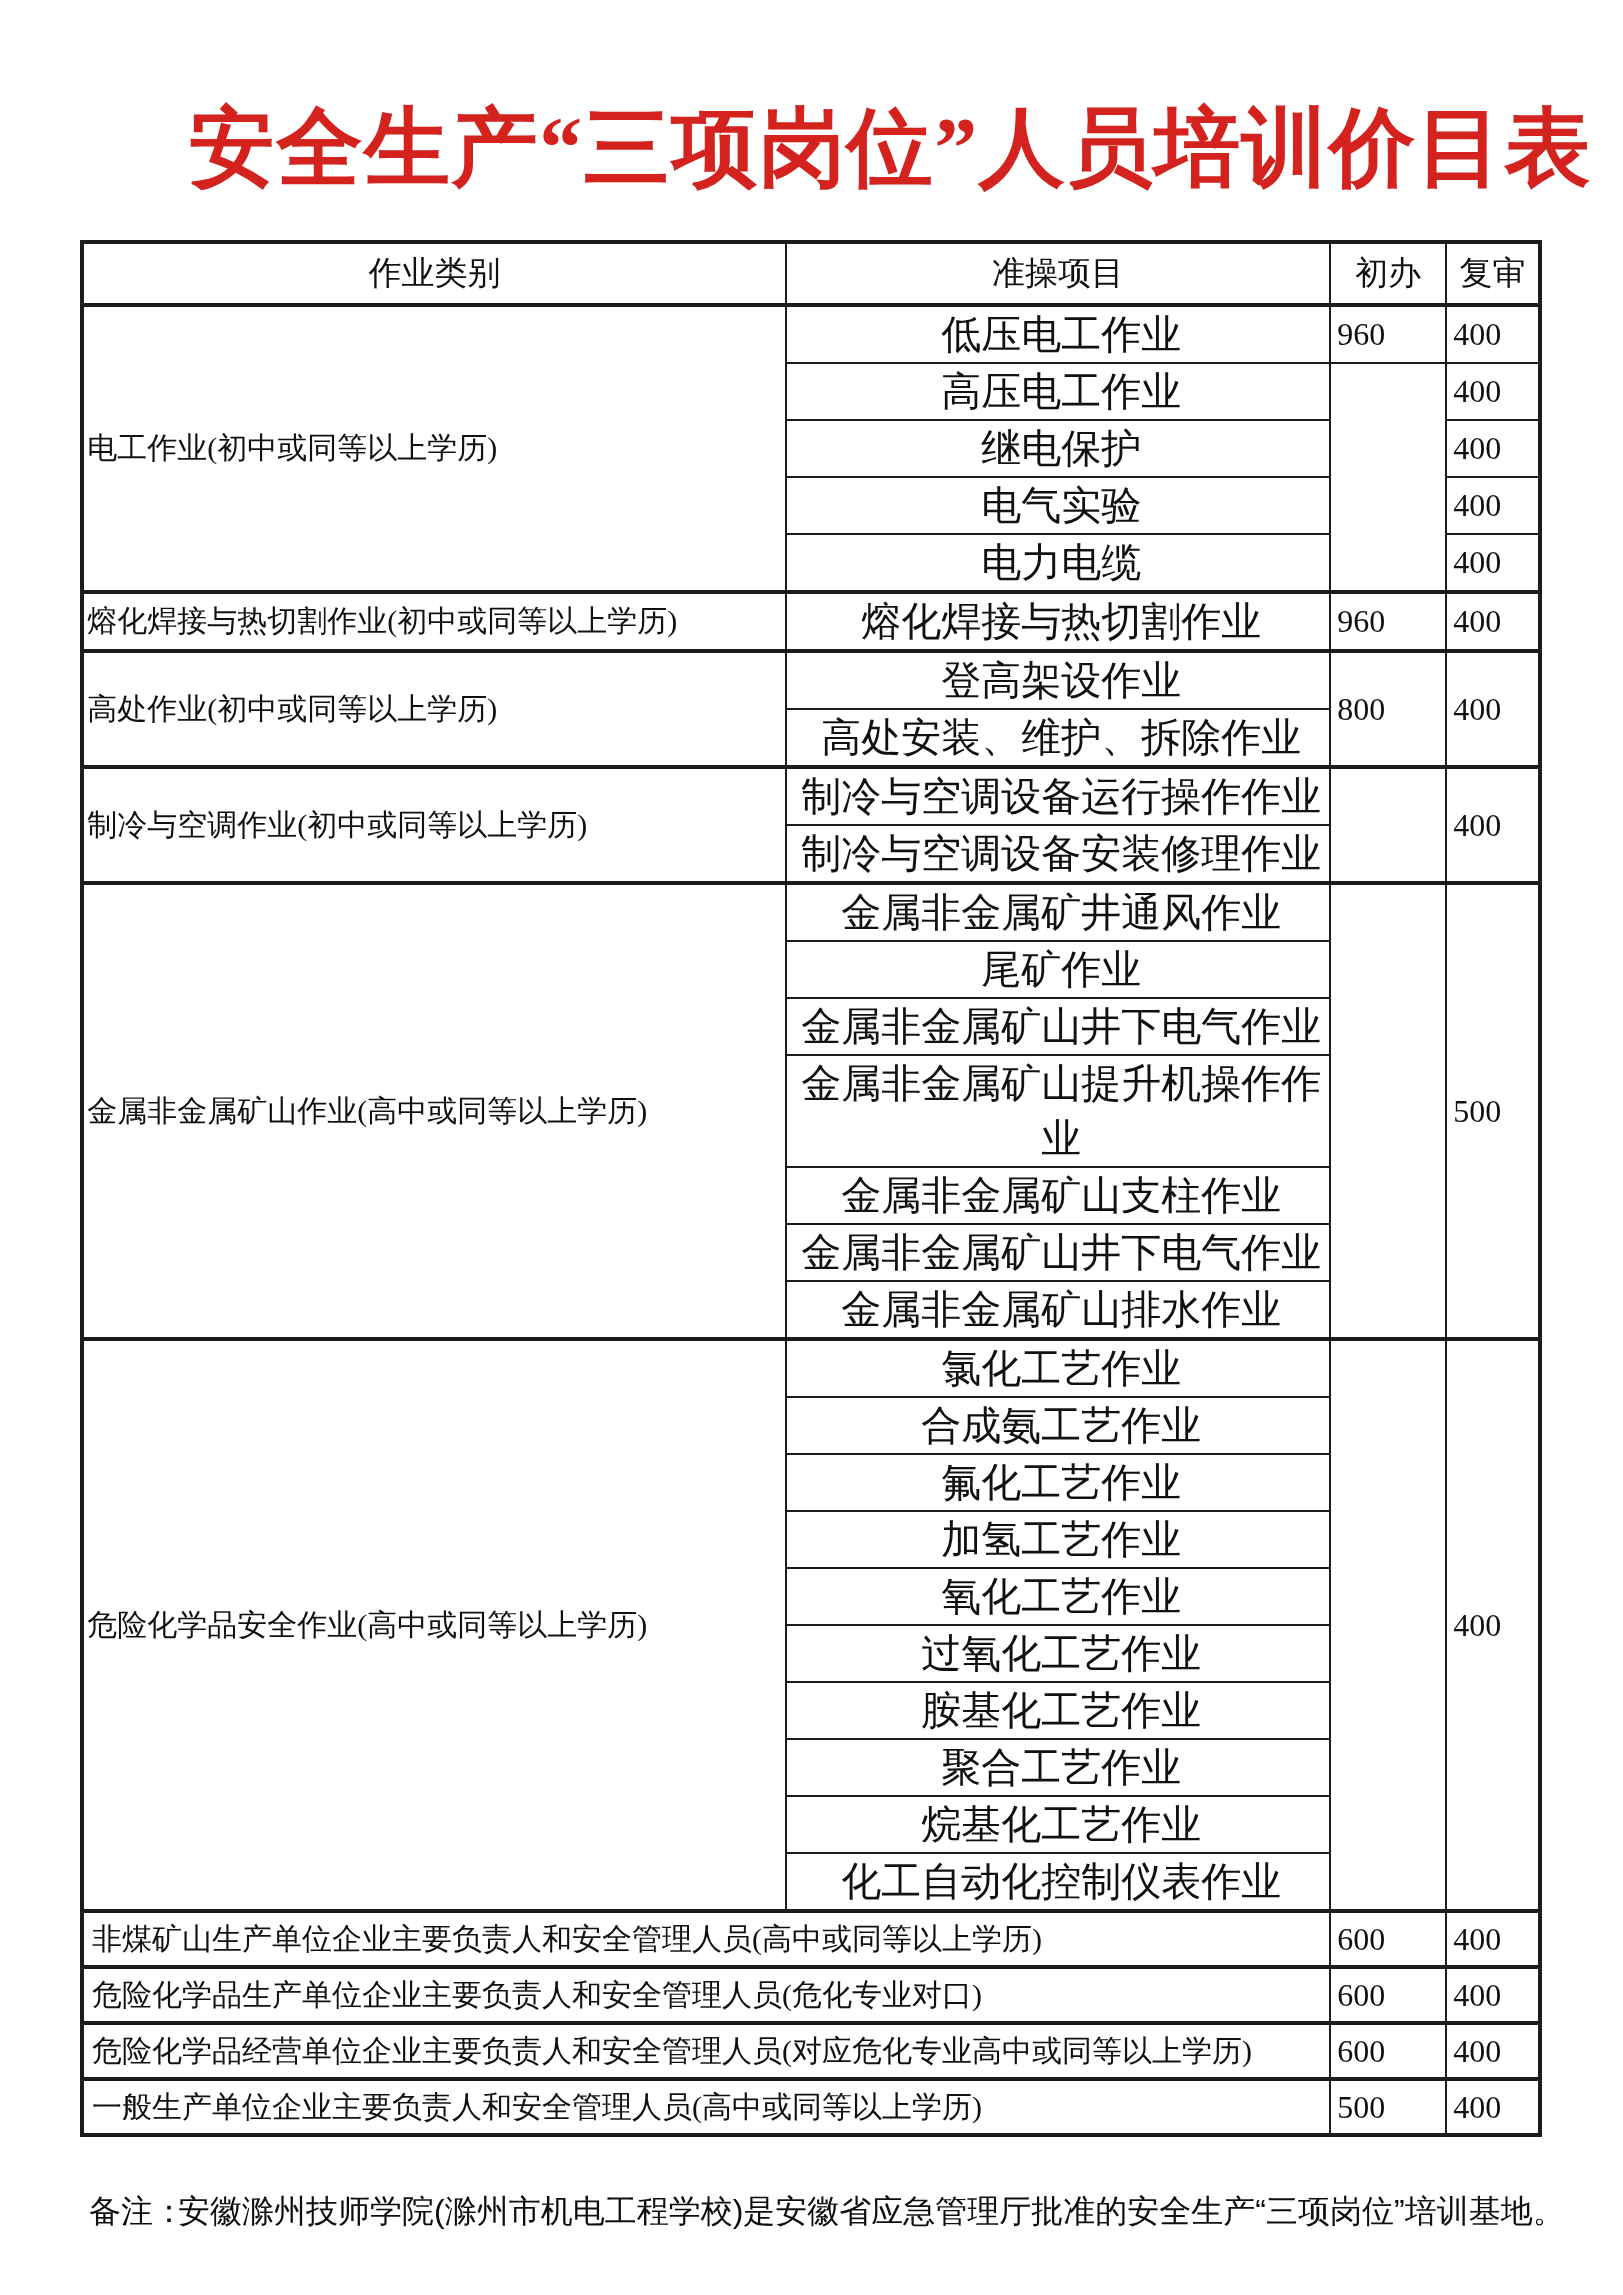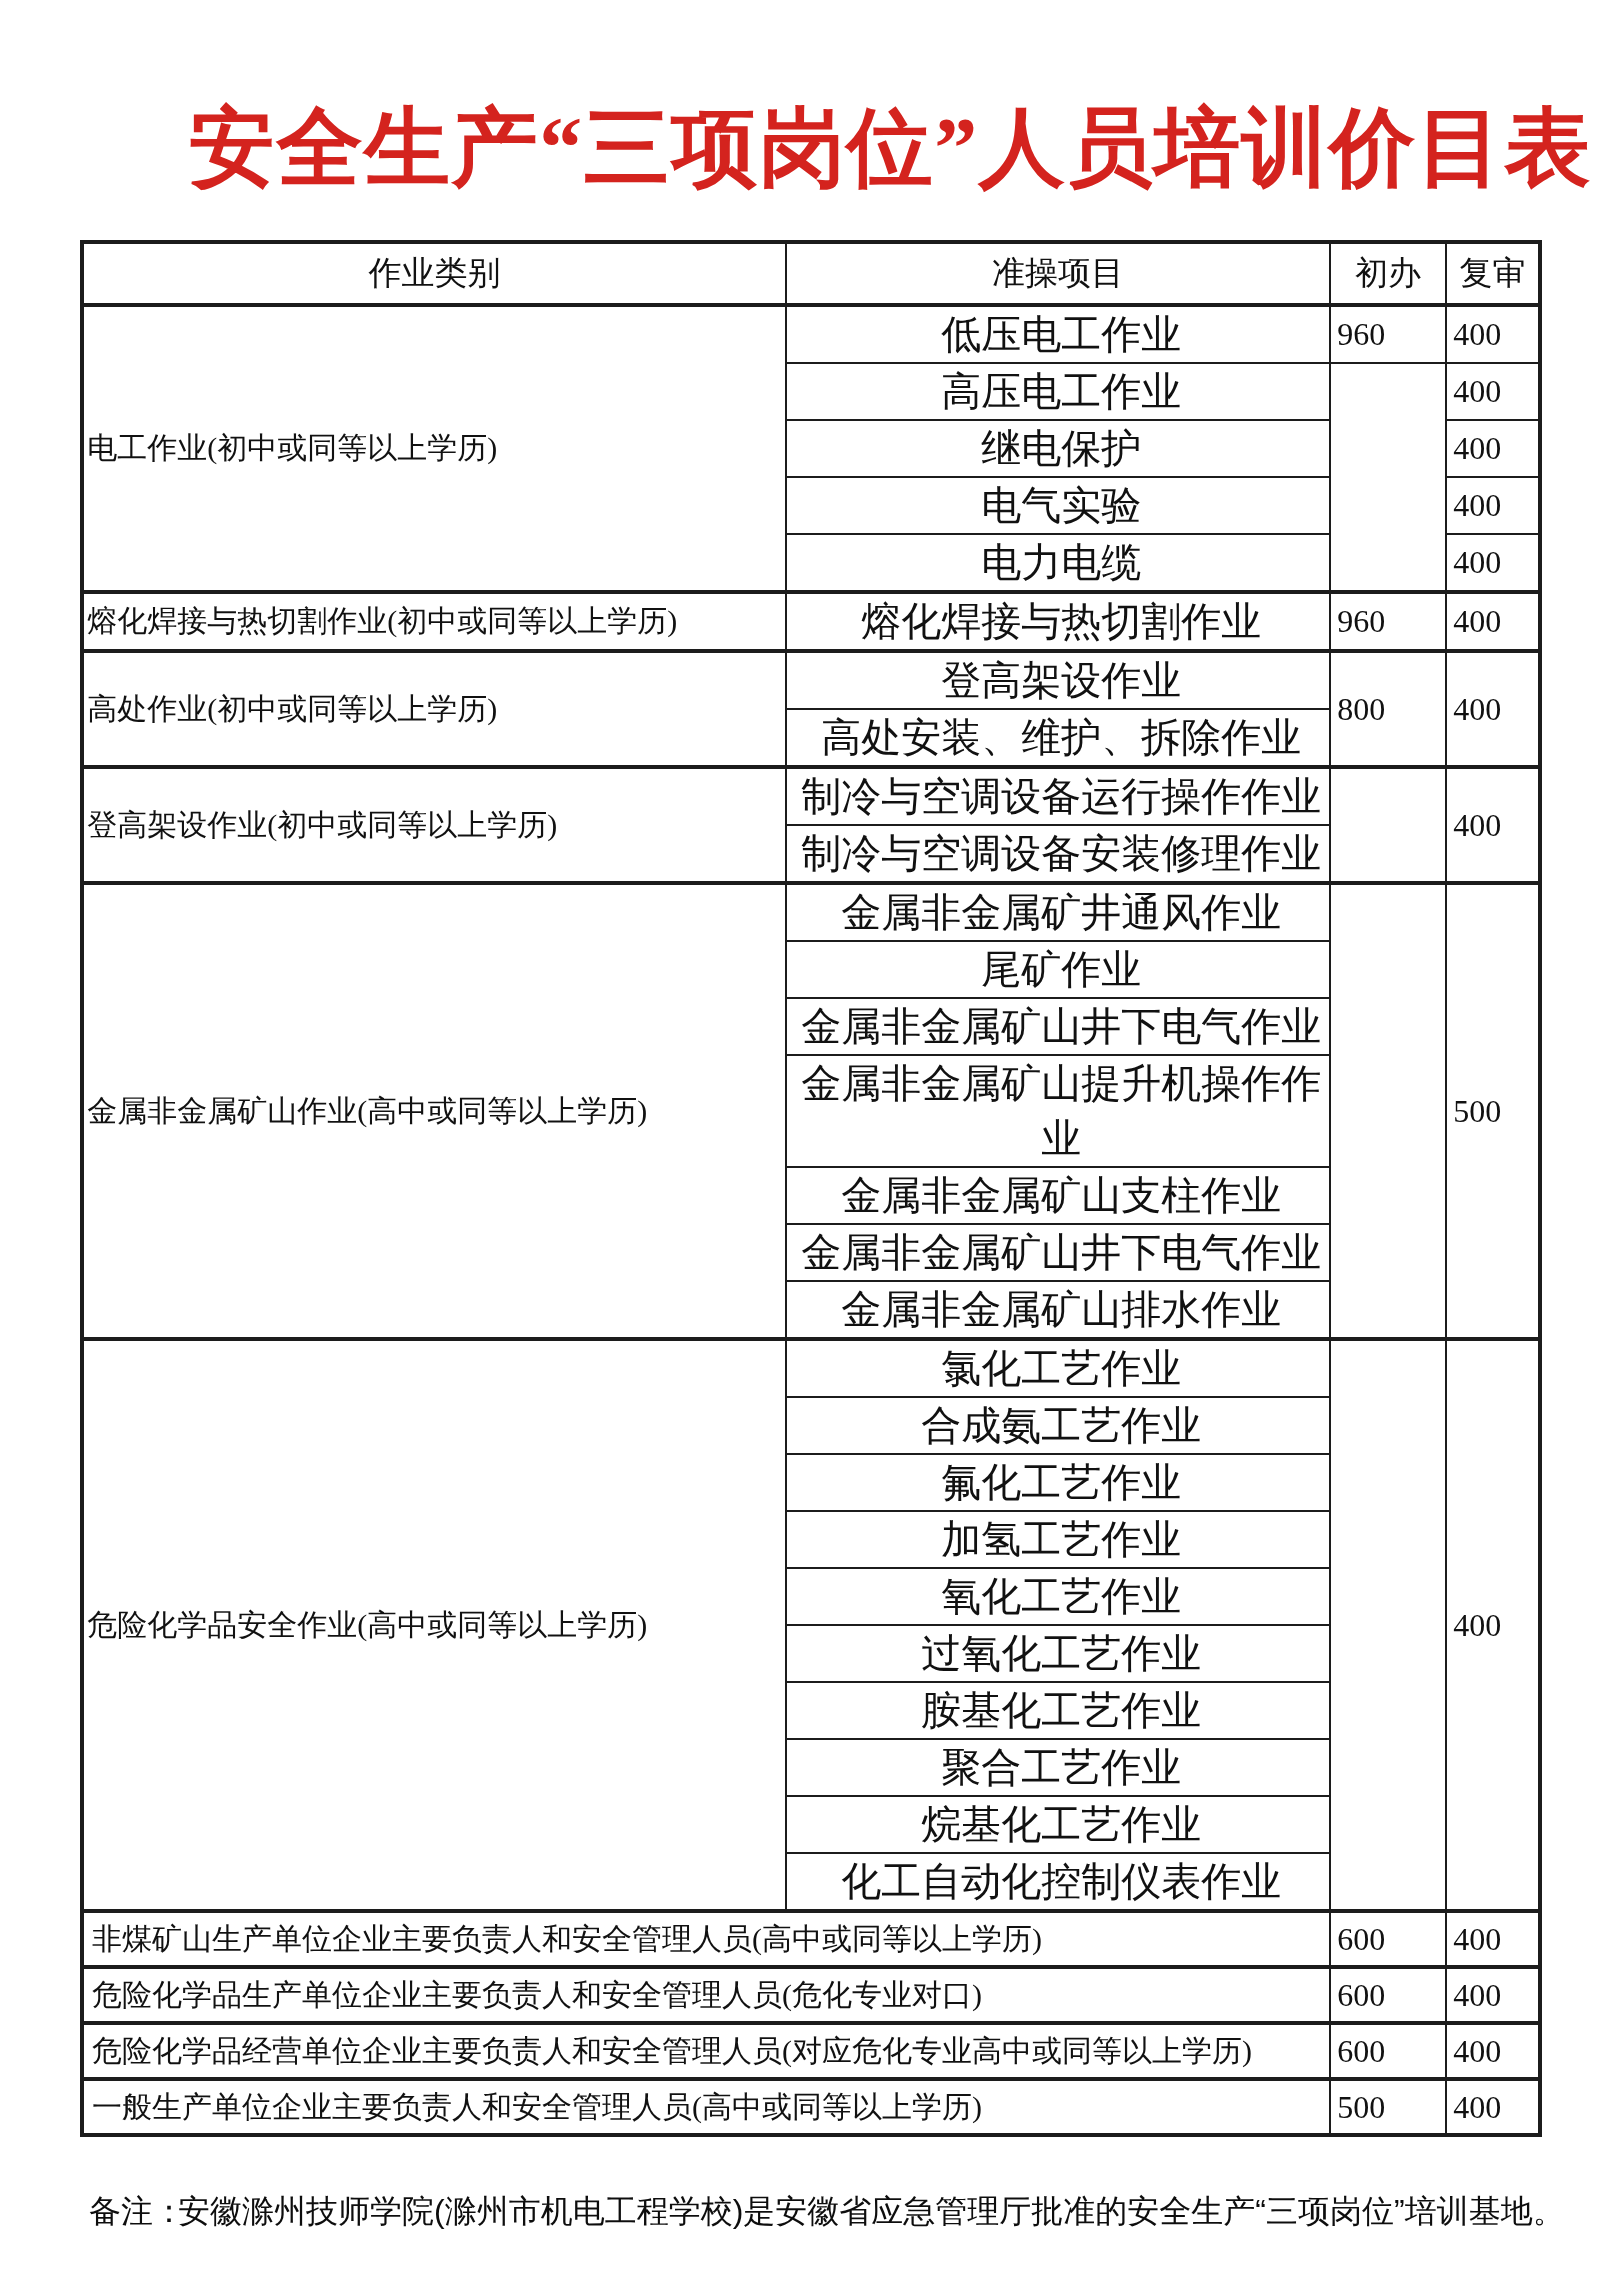--- a/index.html
+++ b/index.html
@@ -128,21 +128,21 @@
       <td class="cat" rowspan="2">高处作业(初中或同等以上学历)</td>
       <td class="item">登高架设作业</td>
       <td class="num" rowspan="2">800</td>
       <td class="num" rowspan="2">400</td>
     </tr>
     <tr>
       <td class="item">高处安装、维护、拆除作业</td>
     </tr>
 
     <tr class="grp">
-      <td class="cat" rowspan="2">登高架设作业(初中或同等以上学历)</td>
+      <td class="cat" rowspan="2">制冷与空调作业(初中或同等以上学历)</td>
       <td class="item">制冷与空调设备运行操作作业</td>
       <td class="num" rowspan="2"></td>
       <td class="num" rowspan="2">400</td>
     </tr>
     <tr>
       <td class="item">制冷与空调设备安装修理作业</td>
     </tr>
 
     <tr class="grp">
       <td class="cat" rowspan="7">金属非金属矿山作业(高中或同等以上学历)</td>

